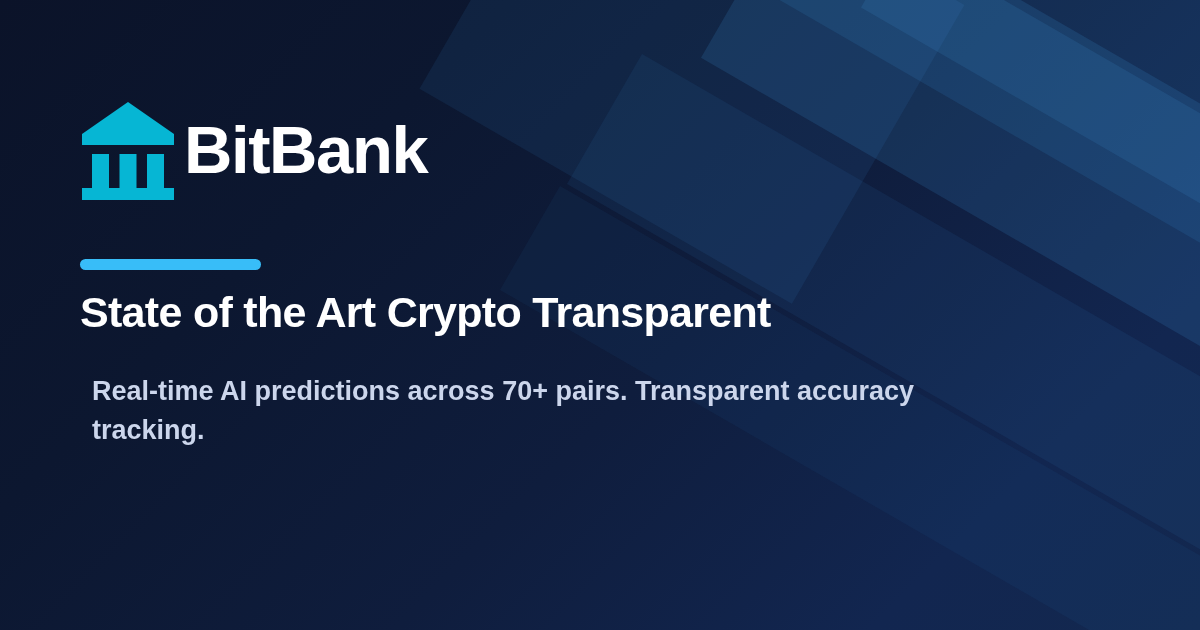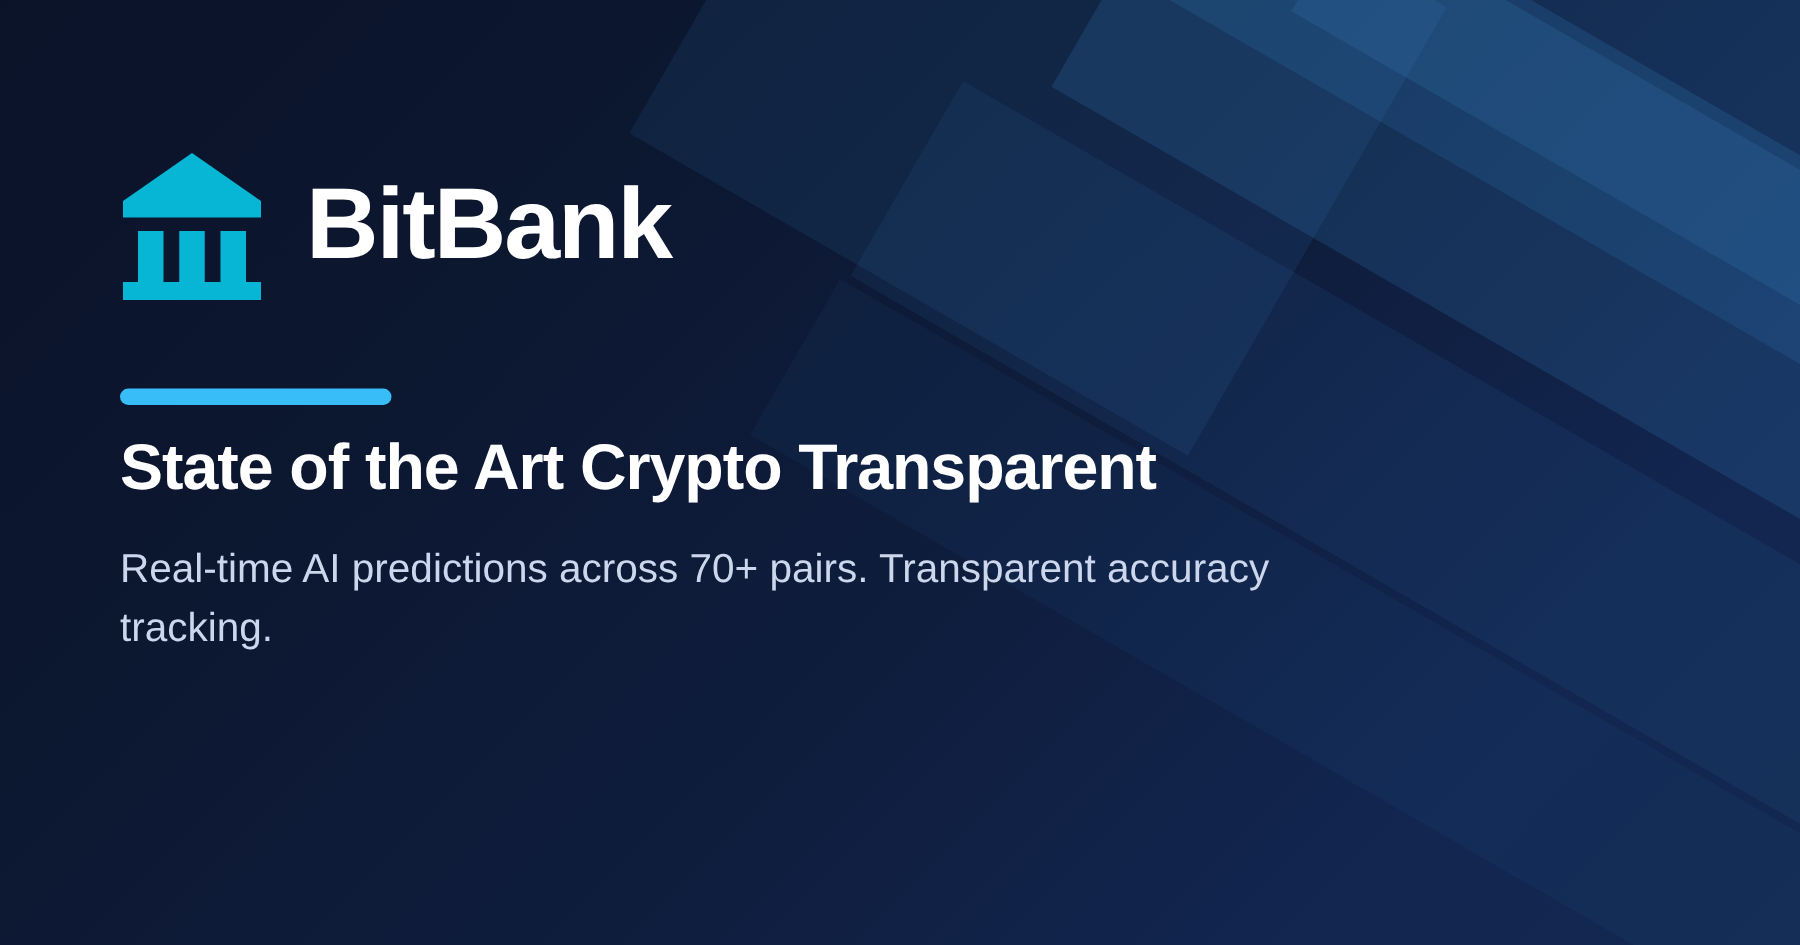--- a/index.html
+++ b/index.html
@@ -74,21 +74,21 @@
     height: 630px;
   }
 
   
   #logo-lockup {
     position: absolute;
     left: 0;
     top: 98px;
     display: flex;
     align-items: center;
-    gap: 28px;
+    gap: 8px;
   }
   #bank-icon {
     width: 96px;
     height: 102px;
     display: block;
     flex: none;
   }
   #brand-name {
     font-size: 67px;
     font-weight: 800;
@@ -121,24 +121,24 @@
     color: #ffffff;
     line-height: 1.18;
     white-space: nowrap;
   }
 
   
   #subtitle {
     position: absolute;
     left: 0;
     top: 360px;
-    margin: 0;
+    margin: 12px;
     width: 830px;
     font-size: 27px;
-    font-weight: 400;
+    font-weight: 700;
     color: #ccd6ec;
     line-height: 1.46;
   }
 </style>
 </head>
 <body>
 
 <div id="card">
 
   <div id="decor">

